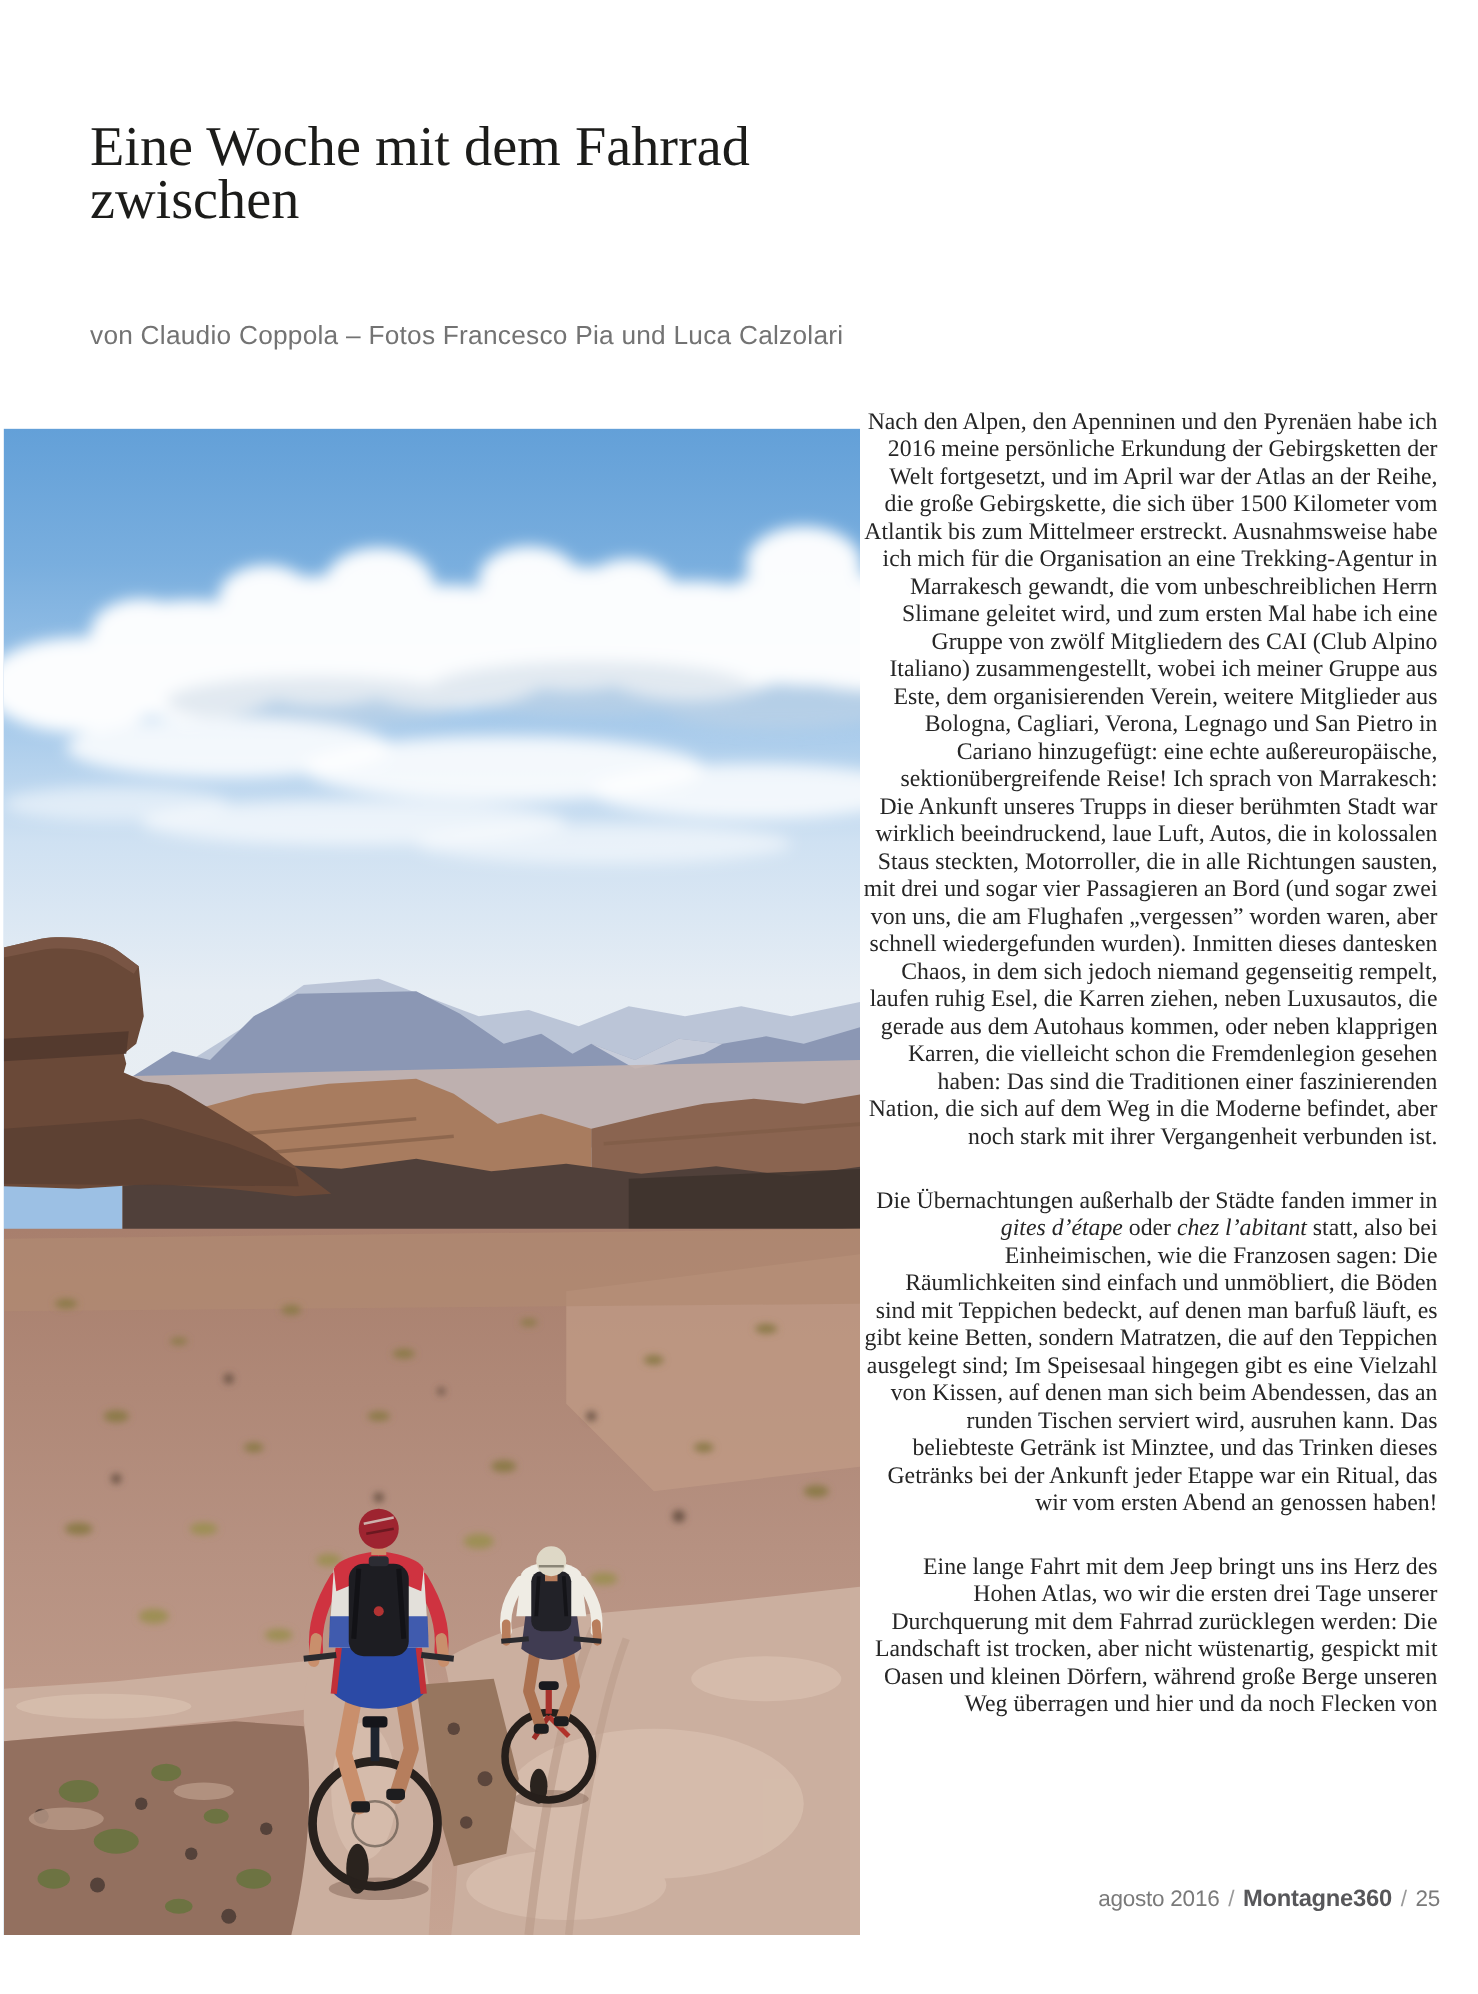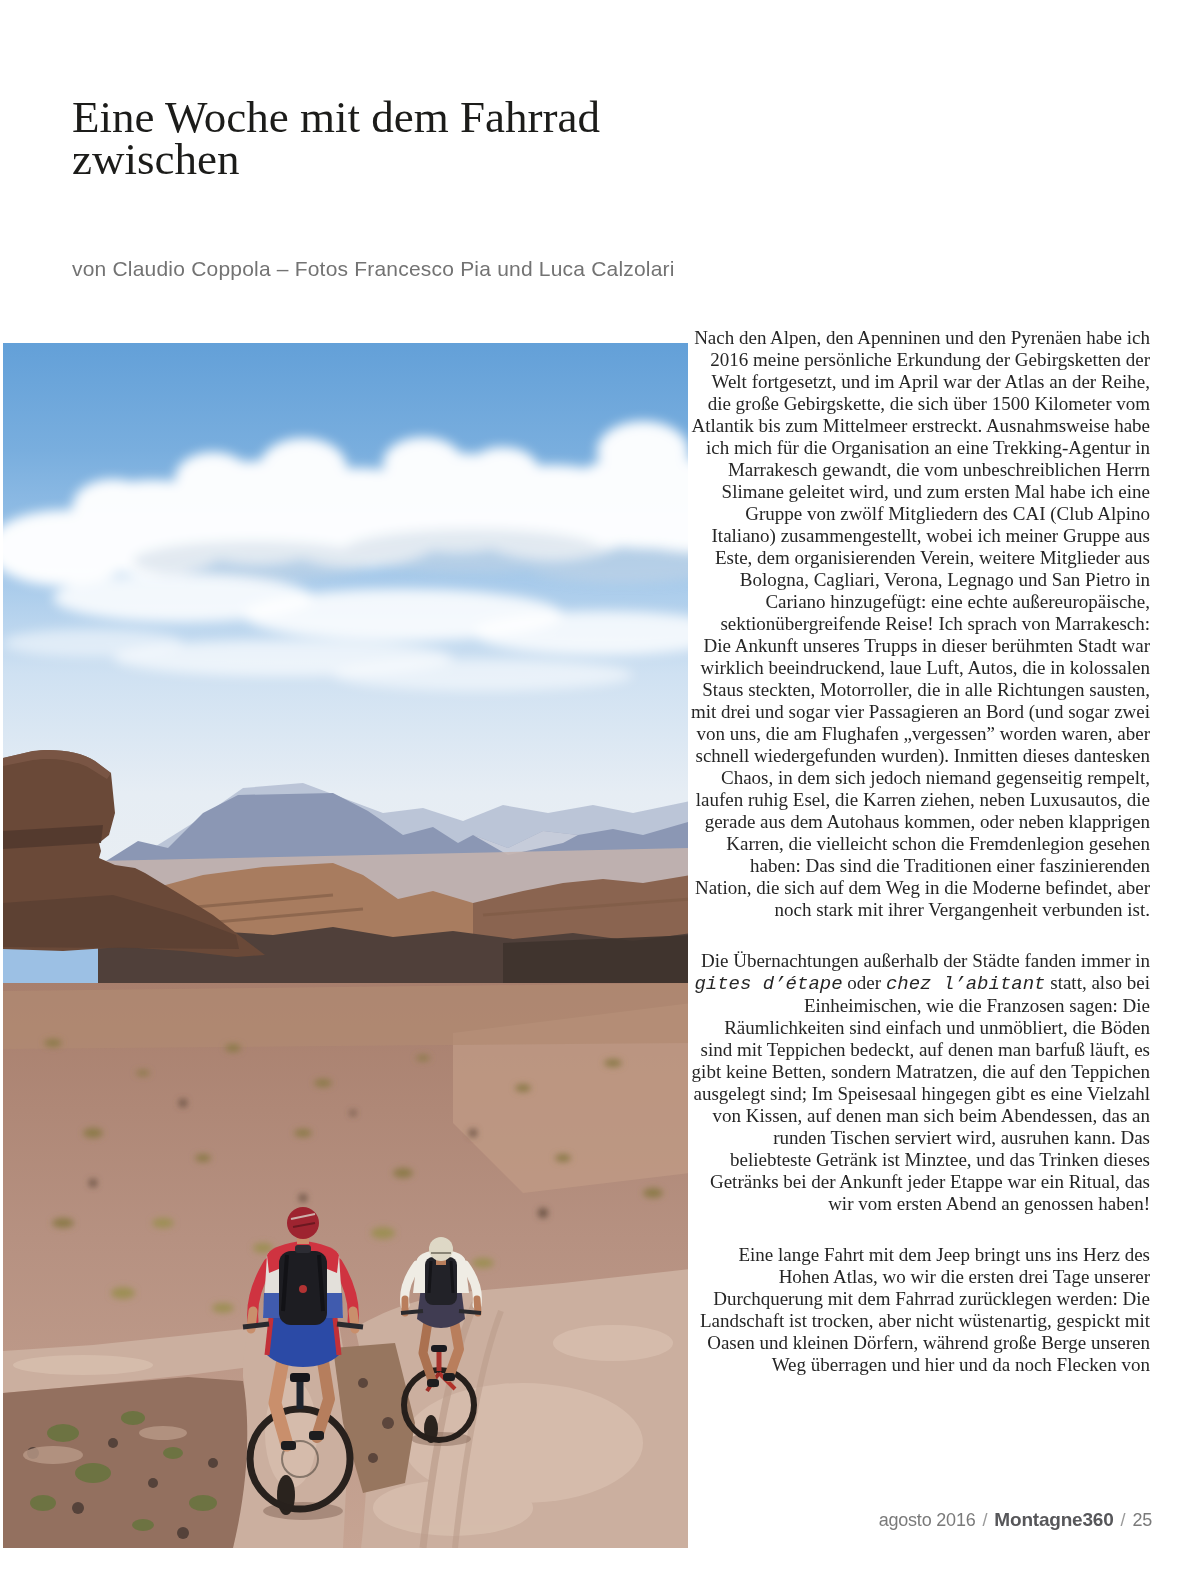--- a/index.html
+++ b/index.html
@@ -21,21 +21,21 @@
   figure.photo{
     position:absolute;left:3px;top:343px;width:685px;height:1205px;
     margin:0;overflow:hidden;background:#9cc0e4;
   }
   figure.photo svg{display:block;width:100%;height:100%;}
   .bodycol{
     position:absolute;left:690px;top:327px;width:460px;
     font-size:19px;line-height:22px;color:#262626;text-align:right;
   }
   .bodycol p{margin:0 0 29px 0;}
-  .bodycol i{font-style:italic;font-family:Liberation Mono, monospace;}
+  .bodycol i{font-style:italic;}
   .footer{
     position:absolute;top:1509px;right:30px;
     font-family:"Liberation Sans", sans-serif;font-size:18px;color:#7a7a7a;
     letter-spacing:-0.2px;white-space:nowrap;
   }
   .footer .sep{color:#9a9a9a;padding:0 7px;}
   .footer .mag{color:#57575a;font-weight:700;font-size:19px;}
 </style>
 </head>
 <body>

